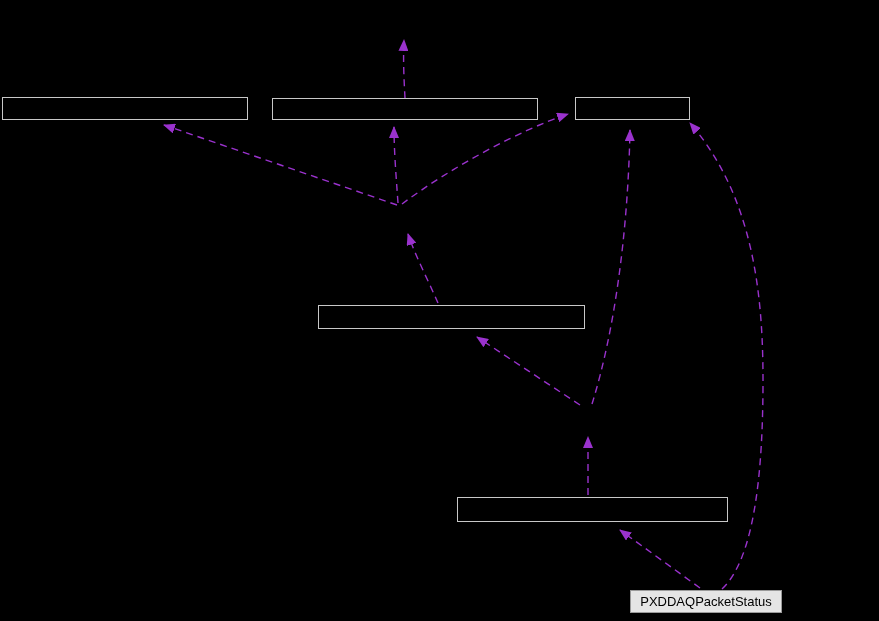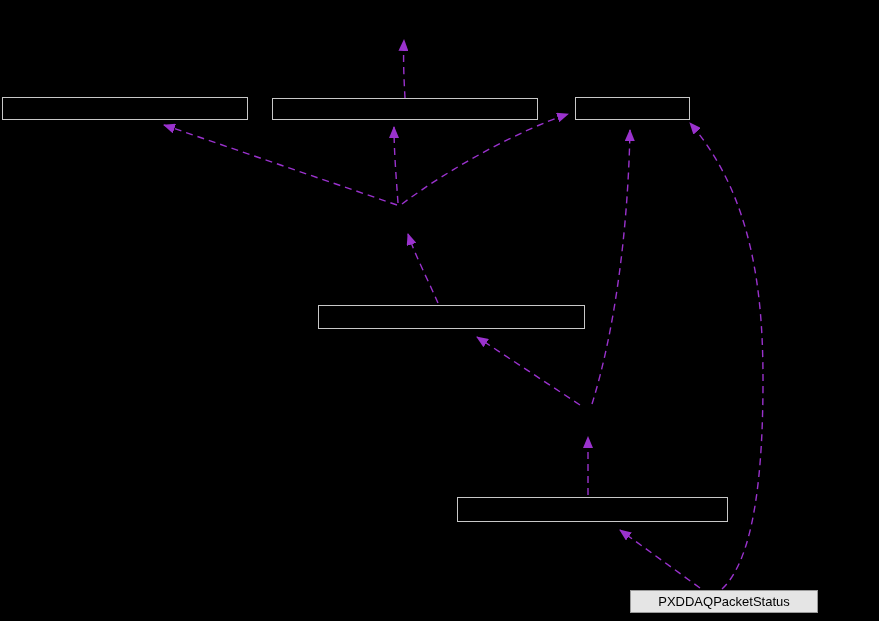--- a/index.html
+++ b/index.html
@@ -37,21 +37,21 @@
     background: #e5e5e5;
     border-color: #9a9a9a;
     color: #000000;
   }
   
   #node-top-left     { left: 2px;   top: 97px;  width: 246px; height: 23px; }
   #node-top-middle   { left: 272px; top: 98px;  width: 266px; height: 22px; }
   #node-top-right    { left: 575px; top: 97px;  width: 115px; height: 23px; }
   #node-middle       { left: 318px; top: 305px; width: 267px; height: 24px; }
   #node-lower        { left: 457px; top: 497px; width: 271px; height: 25px; }
-  #node-packetstatus { left: 630px; top: 590px; width: 188px; height: 23px; line-height: 21px; }
+  #node-packetstatus { left: 630px; top: 590px; width: 152px; height: 23px; line-height: 21px; }
 
   .edge {
     fill: none;
     stroke: #9A32CD;
     stroke-width: 1.4;
     stroke-dasharray: 7,5;
   }
 </style>
 </head>
 <body>

